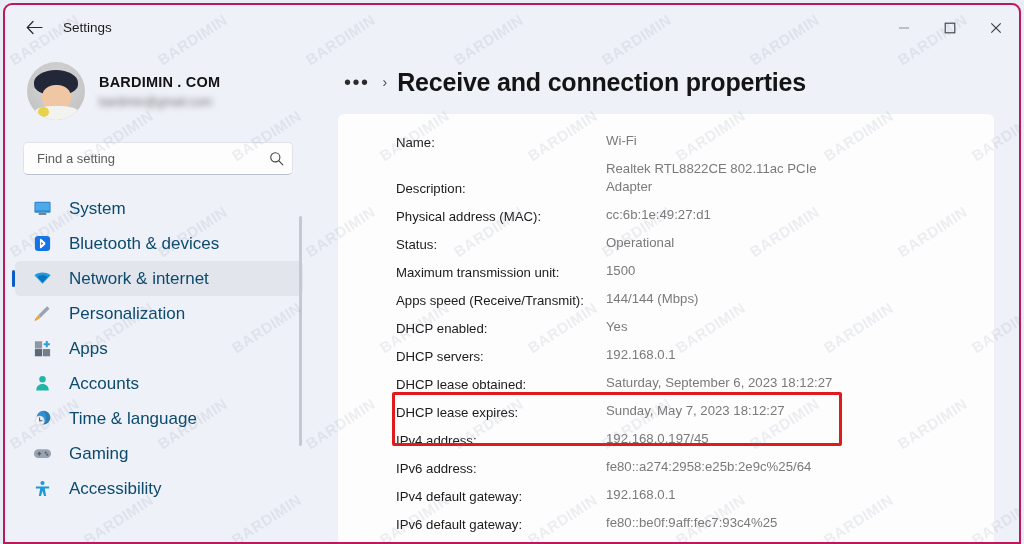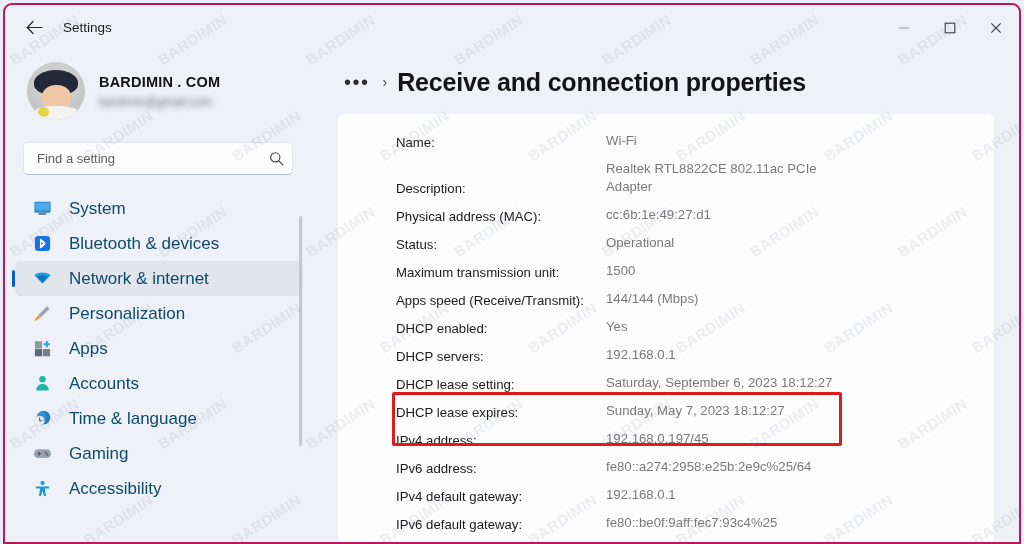--- a/index.html
+++ b/index.html
@@ -401,21 +401,21 @@
           </div>
           <div class="prop-row">
             <div class="prop-label">DHCP enabled:</div>
             <div class="prop-value">Yes</div>
           </div>
           <div class="prop-row">
             <div class="prop-label">DHCP servers:</div>
             <div class="prop-value">192.168.0.1</div>
           </div>
           <div class="prop-row">
-            <div class="prop-label">DHCP lease setting:</div>
+            <div class="prop-label">DHCP lease obtained:</div>
             <div class="prop-value">Saturday, September 6, 2023 18:12:27</div>
           </div>
           <div class="prop-row">
             <div class="prop-label">DHCP lease expires:</div>
             <div class="prop-value">Sunday, May 7, 2023 18:12:27</div>
           </div>
           <div class="prop-row">
             <div class="prop-label">IPv4 address:</div>
             <div class="prop-value">192.168.0.197/45</div>
           </div>

